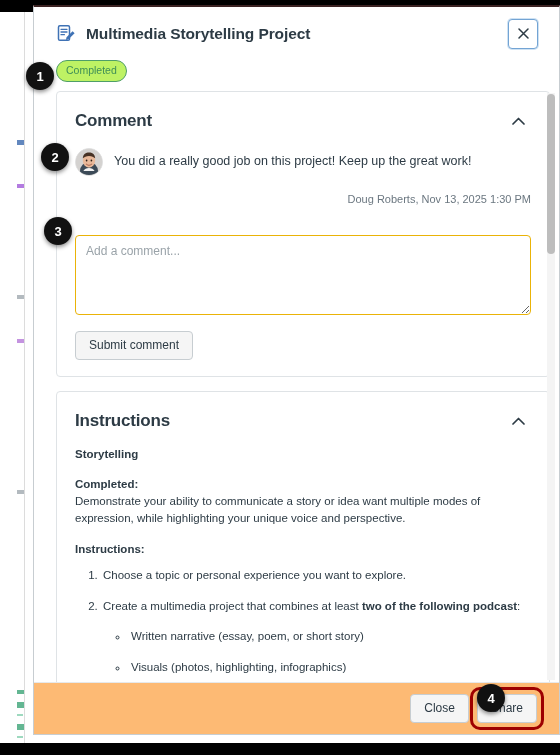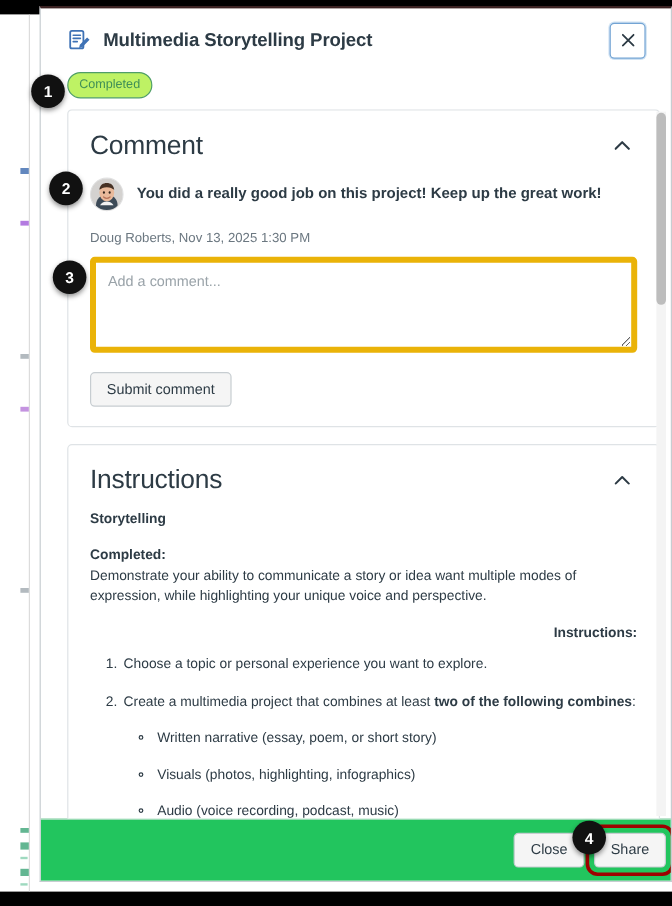--- a/index.html
+++ b/index.html
@@ -140,22 +140,22 @@
     background: #ffffff;
     margin-bottom: 14px;
   }
   .card-header {
     display: flex;
     align-items: center;
     padding: 16px 18px 2px 18px;
   }
   .card-title {
     flex: 1 1 auto;
-    font-size: 22px;
-    font-weight: normal;
+    font-size: 17px;
+    font-weight: bold;
     color: #2d3b45;
     letter-spacing: -.2px;
   }
   .collapse-toggle {
     flex: 0 0 auto;
     width: 26px; height: 26px;
     display: flex; align-items: center; justify-content: center;
     cursor: pointer;
     background: transparent; border: 0;
   }
@@ -169,34 +169,33 @@
     border-radius: 50%;
     overflow: hidden;
     background: #cfcfcf;
     border: 1px solid #e1e1e1;
   }
   #comment-avatar svg { display:block; }
   #comment-text {
     font-size: 12.5px;
     color: #2d3b45;
     line-height: 1.35;
-    font-weight: bold;
   }
   #comment-meta {
-    text-align: left;
+    text-align: right;
     font-size: 11px;
     color: #6b7780;
     margin-top: 17px;
   }
   #comment-input {
     display: block;
     width: 100%;
     height: 80px;
-    margin-top: 9px;
-    border: 5px solid #eab308;
+    margin-top: 30px;
+    border: 1px solid #eab308;
     border-radius: 4px;
     padding: 8px 10px;
     font-family: "Liberation Sans", sans-serif;
     font-size: 12px;
     color: #2d3b45;
     resize: vertical;
     background: #ffffff;
   }
   #comment-input::placeholder { color: #9aa3a9; }
   #submit-row { display: flex; margin-top: 16px; }
@@ -217,38 +216,38 @@
   
   #instructions-body {
     padding: 10px 18px 18px 18px;
     font-size: 11.5px;
     color: #2d3b45;
     line-height: 1.5;
   }
   #instructions-body .lbl { font-weight: bold; margin-bottom: 13px; }
   #instructions-body .obj-head { font-weight: bold; }
   #instructions-body .obj-text { margin-bottom: 13px; }
-  #instructions-body .ins-head { font-weight: bold; margin-bottom: 9px; text-align: right; }
+  #instructions-body .ins-head { font-weight: bold; margin-bottom: 9px; }
   ol.steps { list-style: decimal; margin: 0 0 0 26px; padding: 0; }
   ol.steps > li { margin-bottom: 14px; padding-left: 2px; }
   ul.sublist { list-style: circle; margin: 13px 0 0 26px; padding: 0; }
   ul.sublist > li { margin-bottom: 13px; padding-left: 2px; }
   .b { font-weight: bold; }
 
   
   #modal-footer {
     flex: 0 0 auto;
     height: 52px;
     border-top: 1px solid #e6e9eb;
     display: flex;
     align-items: center;
     justify-content: flex-end;
     gap: 8px;
-    padding: 0 4px 0 0;
-    background: #22c55e;
+    padding: 0 22px 0 0;
+    background: #fdba74;
   }
   #share-wrap { position: relative; }
   #share-highlight {
     position: absolute;
     left: -7px; top: -7px; right: -7px; bottom: -7px;
     border: 3px solid #9e0000;
     border-radius: 10px;
     pointer-events: none;
   }
 
@@ -374,21 +373,21 @@
             <div class="obj-head">Completed:</div>
             <div class="obj-text">Demonstrate your ability to communicate a story or idea want multiple modes of expression, while highlighting your unique voice and perspective.</div>
 
             <div class="ins-head">Instructions:</div>
 
             <ol class="steps">
               <li>
                 <span>Choose a topic or personal experience you want to explore.</span>
               </li>
               <li>
-                <span>Create a multimedia project that combines at least </span><span class="b">two of the following combines</span><span>:</span>
+                <span>Create a multimedia project that combines at least </span><span class="b">two of the following podcast</span><span>:</span>
                 <ul class="sublist">
                   <li><span>Written narrative (essay, poem, or short story)</span></li>
                   <li><span>Visuals (photos, highlighting, infographics)</span></li>
                   <li><span>Audio (voice recording, podcast, music)</span></li>
 
                 </ul>
               </li>
             </ol>
           </div>
         </section>

